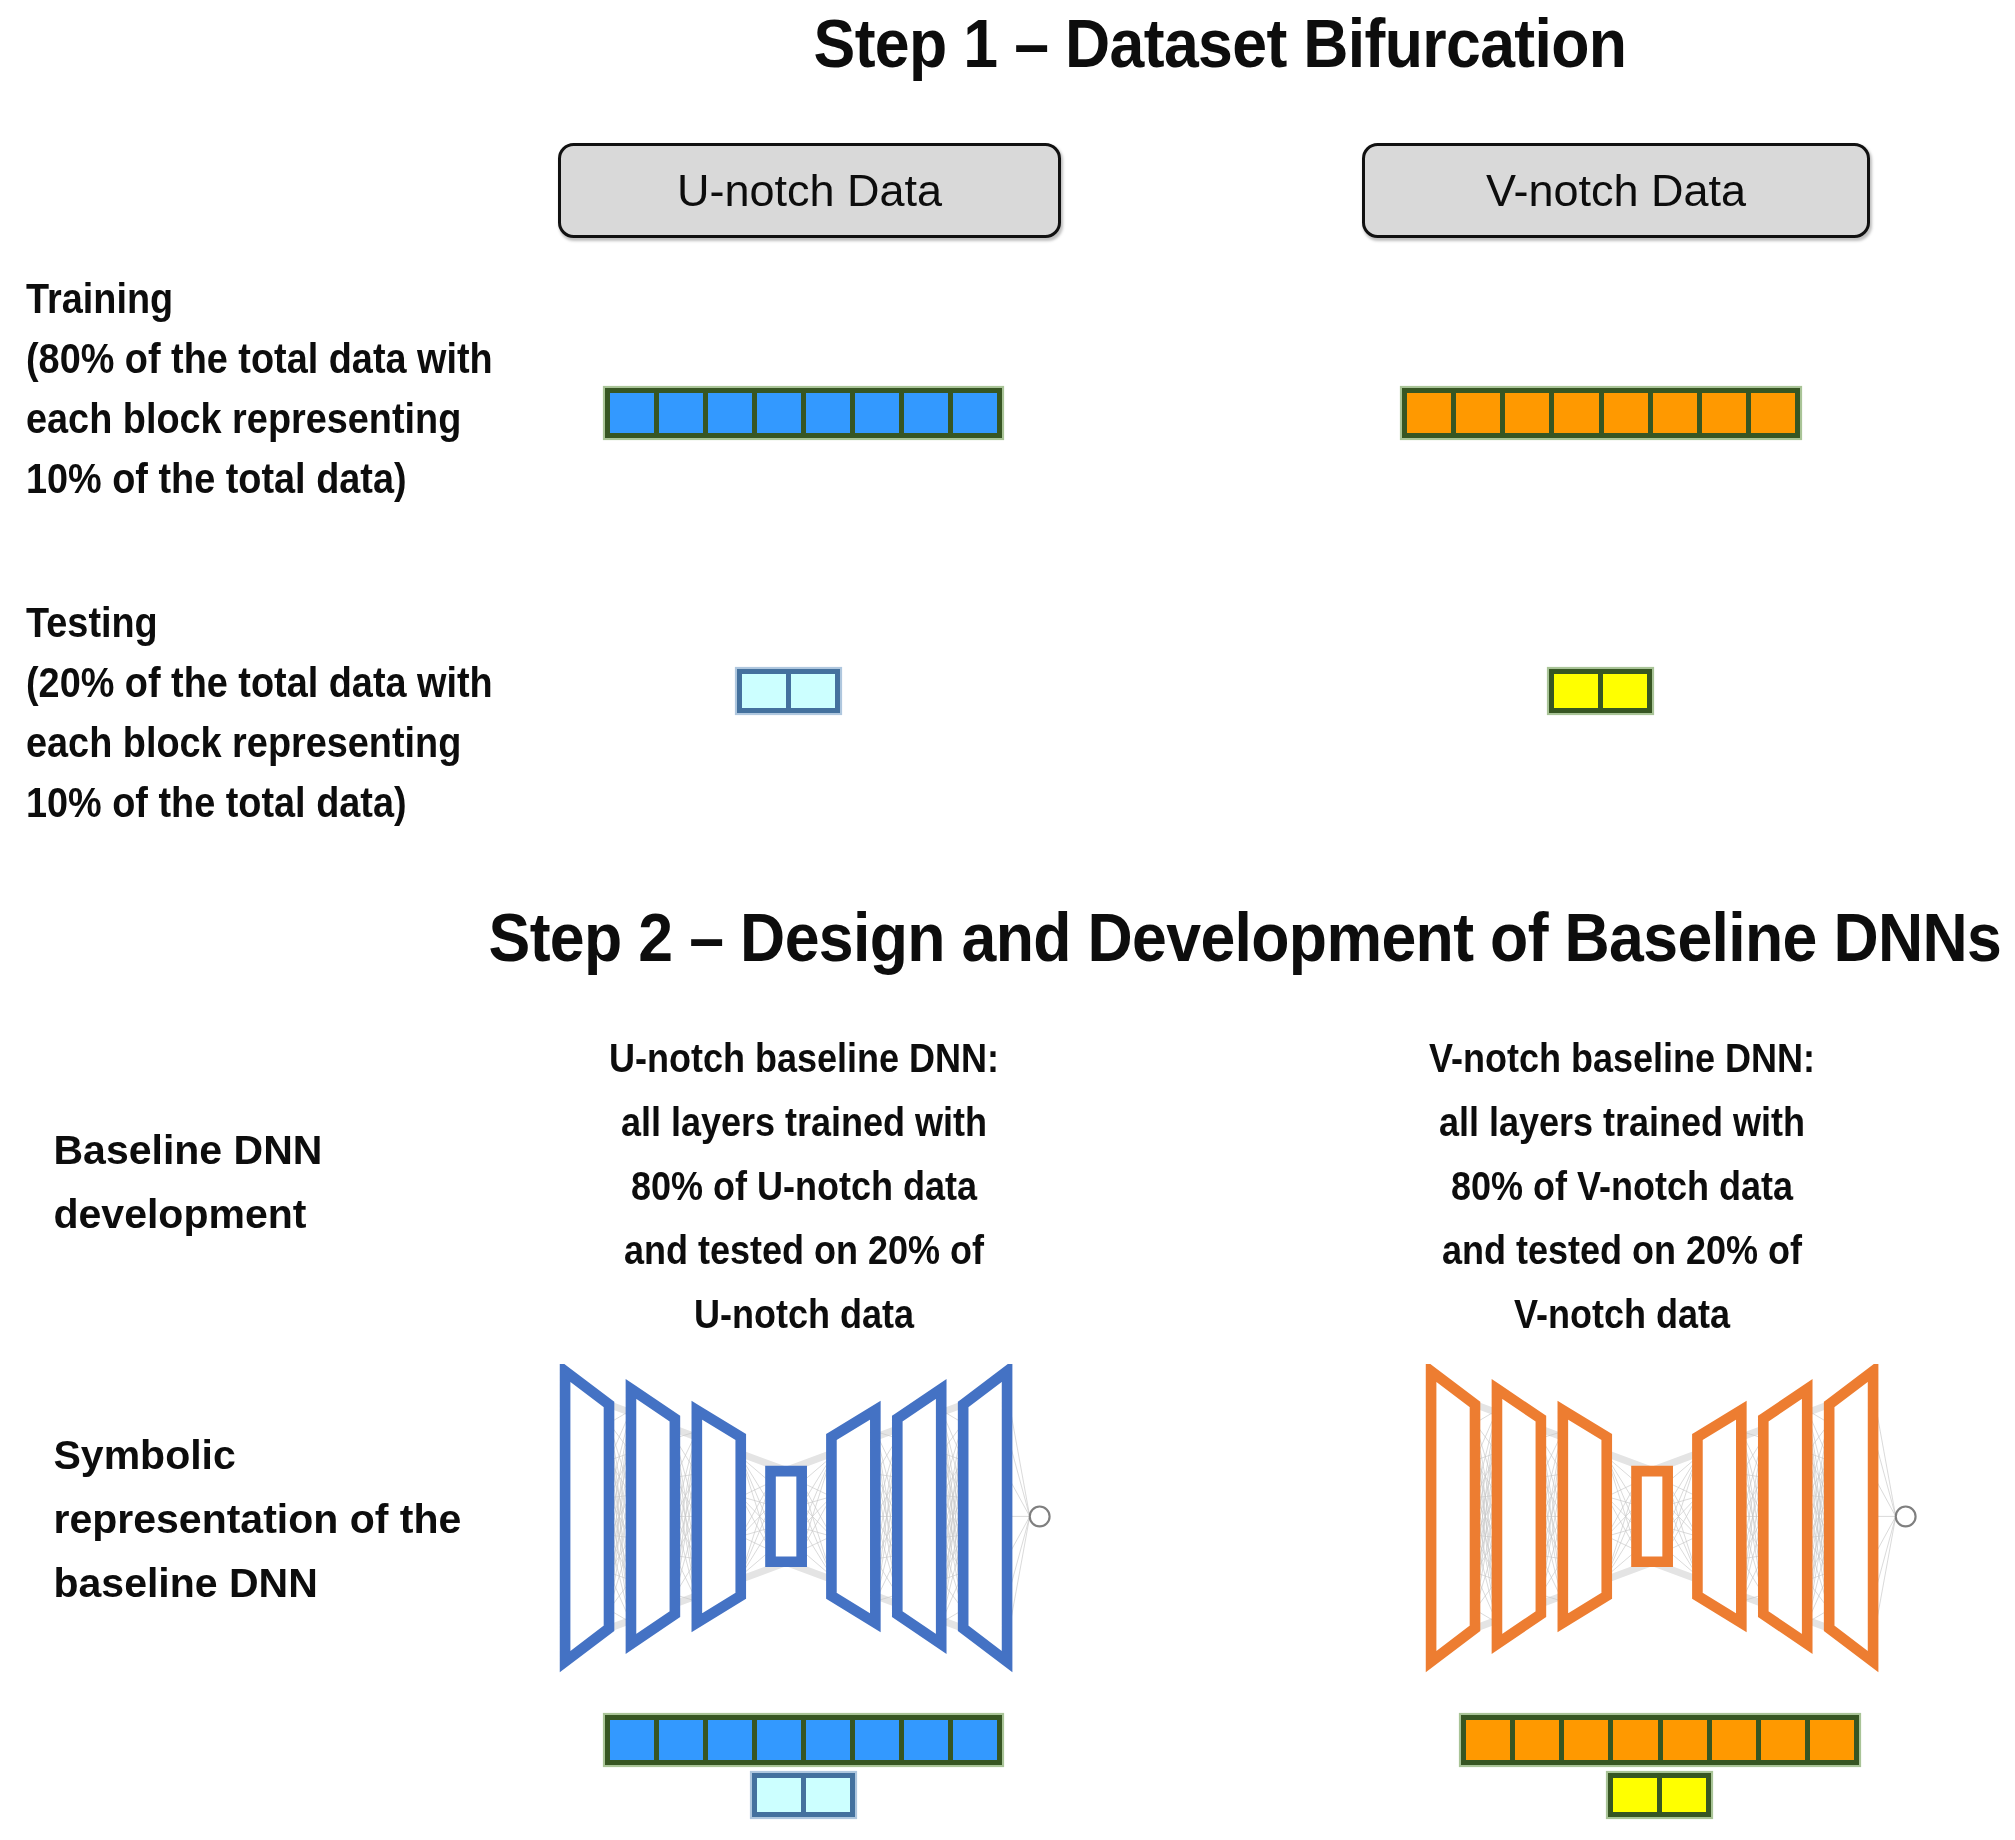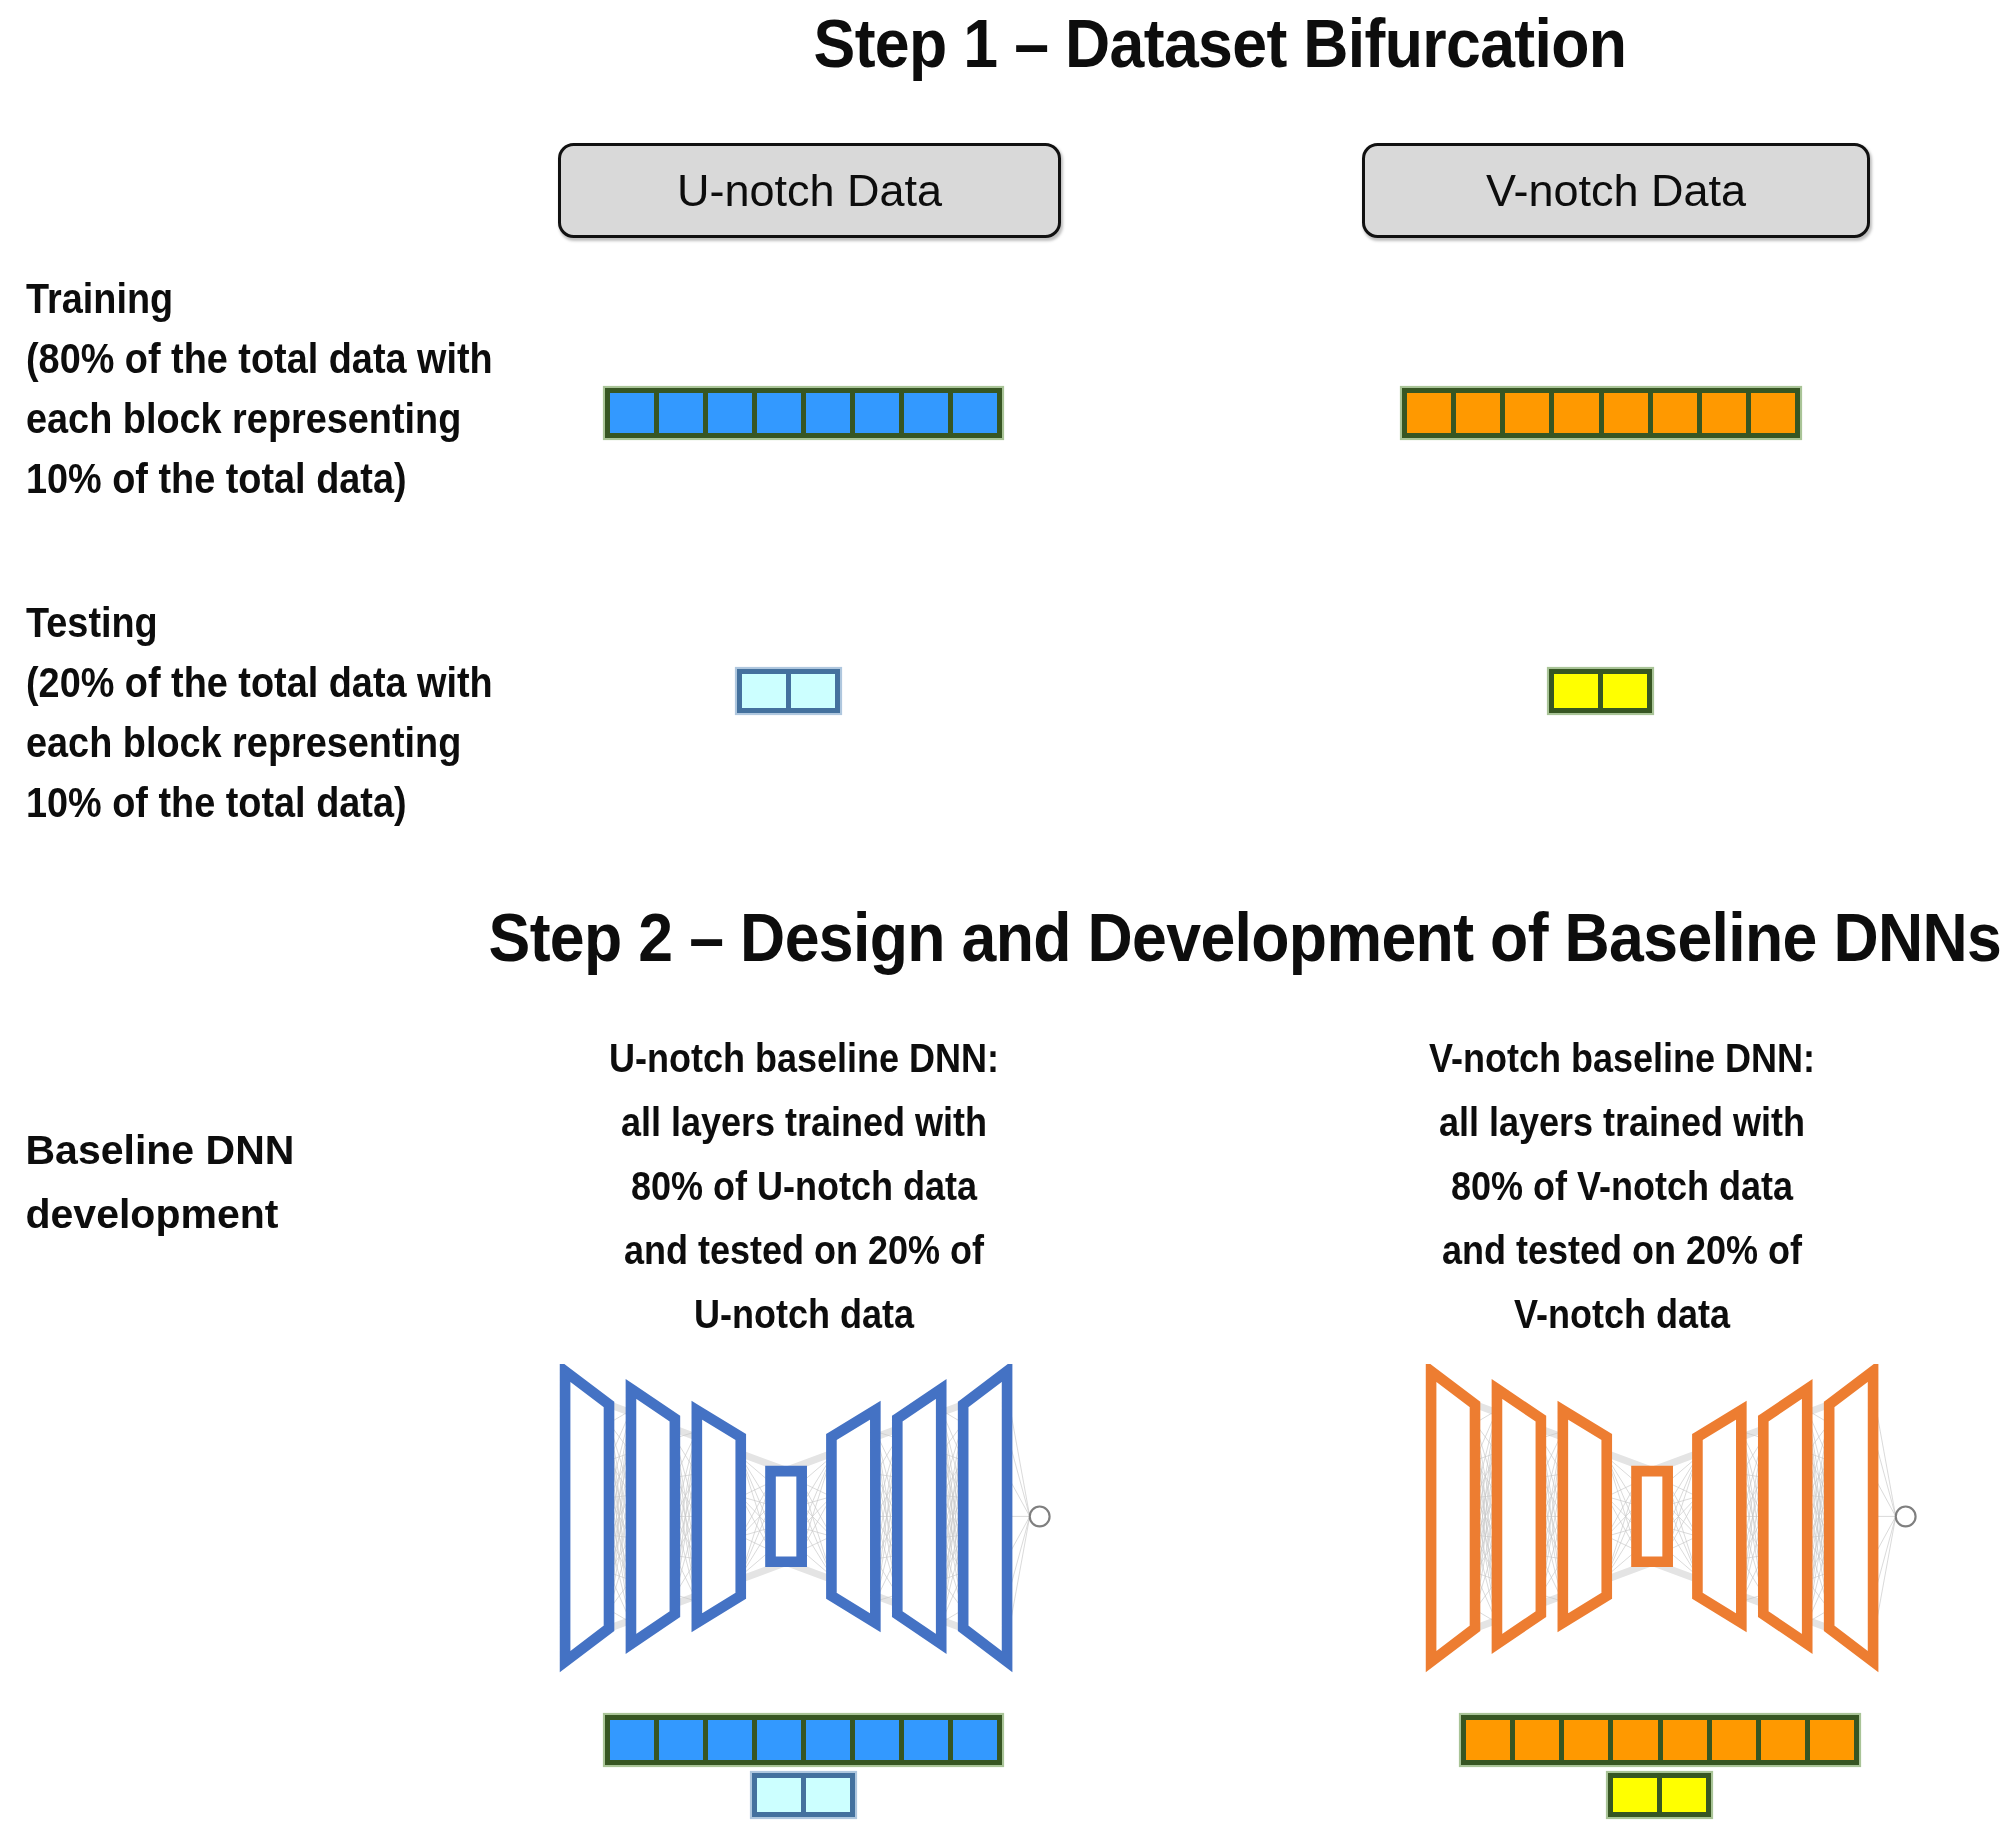--- a/index.html
+++ b/index.html
@@ -19,21 +19,21 @@
     box-shadow:1.4px 2.1px 2.8px rgba(0,0,0,.25);
   }
   .chip-u{left:558px;top:143px;width:497px;height:89px;}
   .chip-v{left:1362px;top:143px;width:502px;height:89px;}
   .side-label{
     font-weight:700;font-size:43px;line-height:60px;white-space:pre-line;
     transform:scaleX(.88);transform-origin:left top;
   }
   .lbl-training{left:25.5px;top:268px;width:638px;}
   .lbl-testing{left:25.5px;top:592px;width:638px;}
-  .side-label2{font-weight:700;font-size:41px;line-height:64px;white-space:pre-line;}
+  .side-label2{font-weight:700;font-size:41px;line-height:64px;white-space:pre-line;margin-left:28px;}
   .lbl-dev{left:25.5px;top:1118px;width:538px;}
   .lbl-symbolic{left:25.5px;top:1423px;width:538px;}
   .col-header{
     font-weight:700;font-size:40px;line-height:64px;text-align:center;white-space:pre-line;
     transform:scaleX(.9);transform-origin:center top;
   }
   .hdr-u{left:554px;top:1026px;width:500px;}
   .hdr-v{left:1372px;top:1026px;width:500px;}
   .bar{display:flex;box-sizing:border-box;border:5.7px solid #375623;}
   .bar .cell{flex:1;}
@@ -111,20 +111,23 @@
 and tested on 20% of
 U-notch data</div>
   <div class="abs col-header hdr-v">V-notch baseline DNN:
 all layers trained with
 80% of V-notch data
 and tested on 20% of
 V-notch data</div>
 
   <div class="abs side-label2 lbl-dev">Baseline DNN
 development</div>
+  <div class="abs side-label2 lbl-symbolic">Symbolic
+representation of the
+baseline DNN</div>
 
   <svg class="dnn dnn-u" viewBox="0 0 720 450">
       <polyline points="72,57 322,150 572,57" fill="none" stroke="#E4E4E4" stroke-width="10"></polyline>
       <polyline points="72,373 322,280 572,373" fill="none" stroke="#E4E4E4" stroke-width="10"></polyline>
       <line x1="72" y1="83.33333333333333" x2="103" y2="65" stroke="#C9C9C9" stroke-width="1.2" opacity="0.8"></line>
       <line x1="72" y1="83.33333333333333" x2="103" y2="125" stroke="#C9C9C9" stroke-width="1.2" opacity="0.8"></line>
       <line x1="72" y1="83.33333333333333" x2="103" y2="185" stroke="#C9C9C9" stroke-width="1.2" opacity="0.8"></line>
       <line x1="72" y1="83.33333333333333" x2="103" y2="245" stroke="#C9C9C9" stroke-width="1.2" opacity="0.8"></line>
       <line x1="72" y1="83.33333333333333" x2="103" y2="305" stroke="#C9C9C9" stroke-width="1.2" opacity="0.8"></line>
       <line x1="72" y1="83.33333333333333" x2="103" y2="365" stroke="#C9C9C9" stroke-width="1.2" opacity="0.8"></line>

